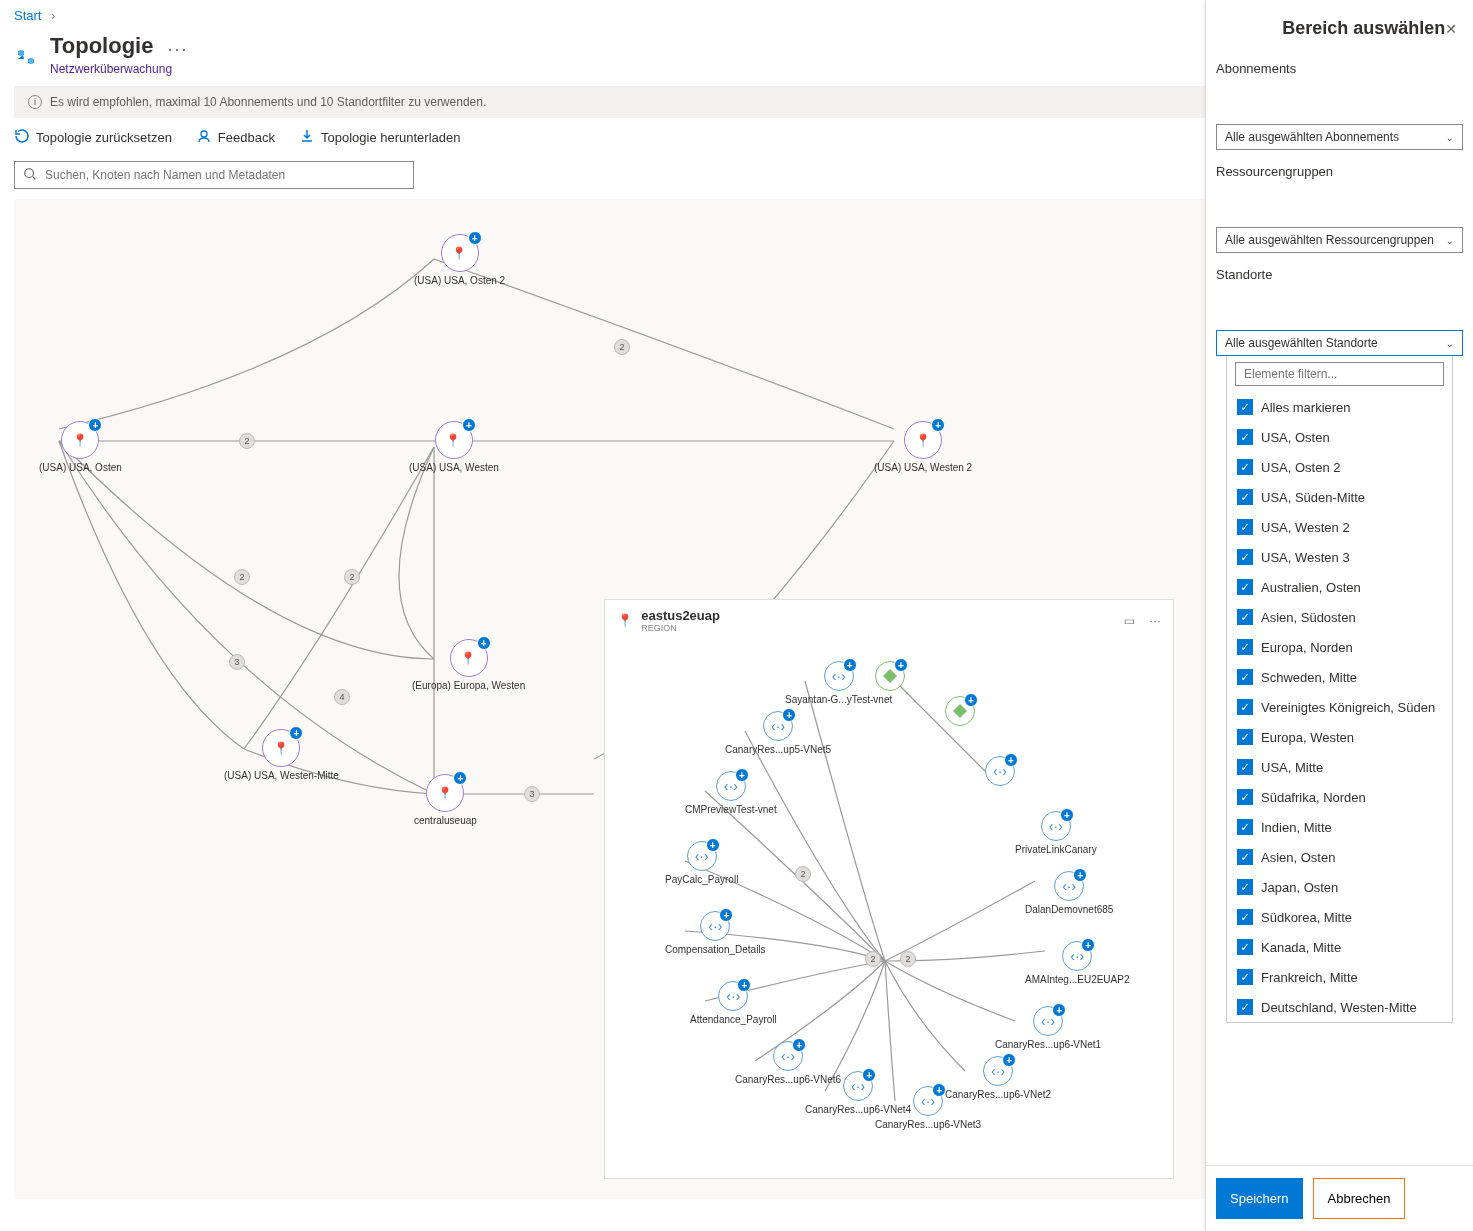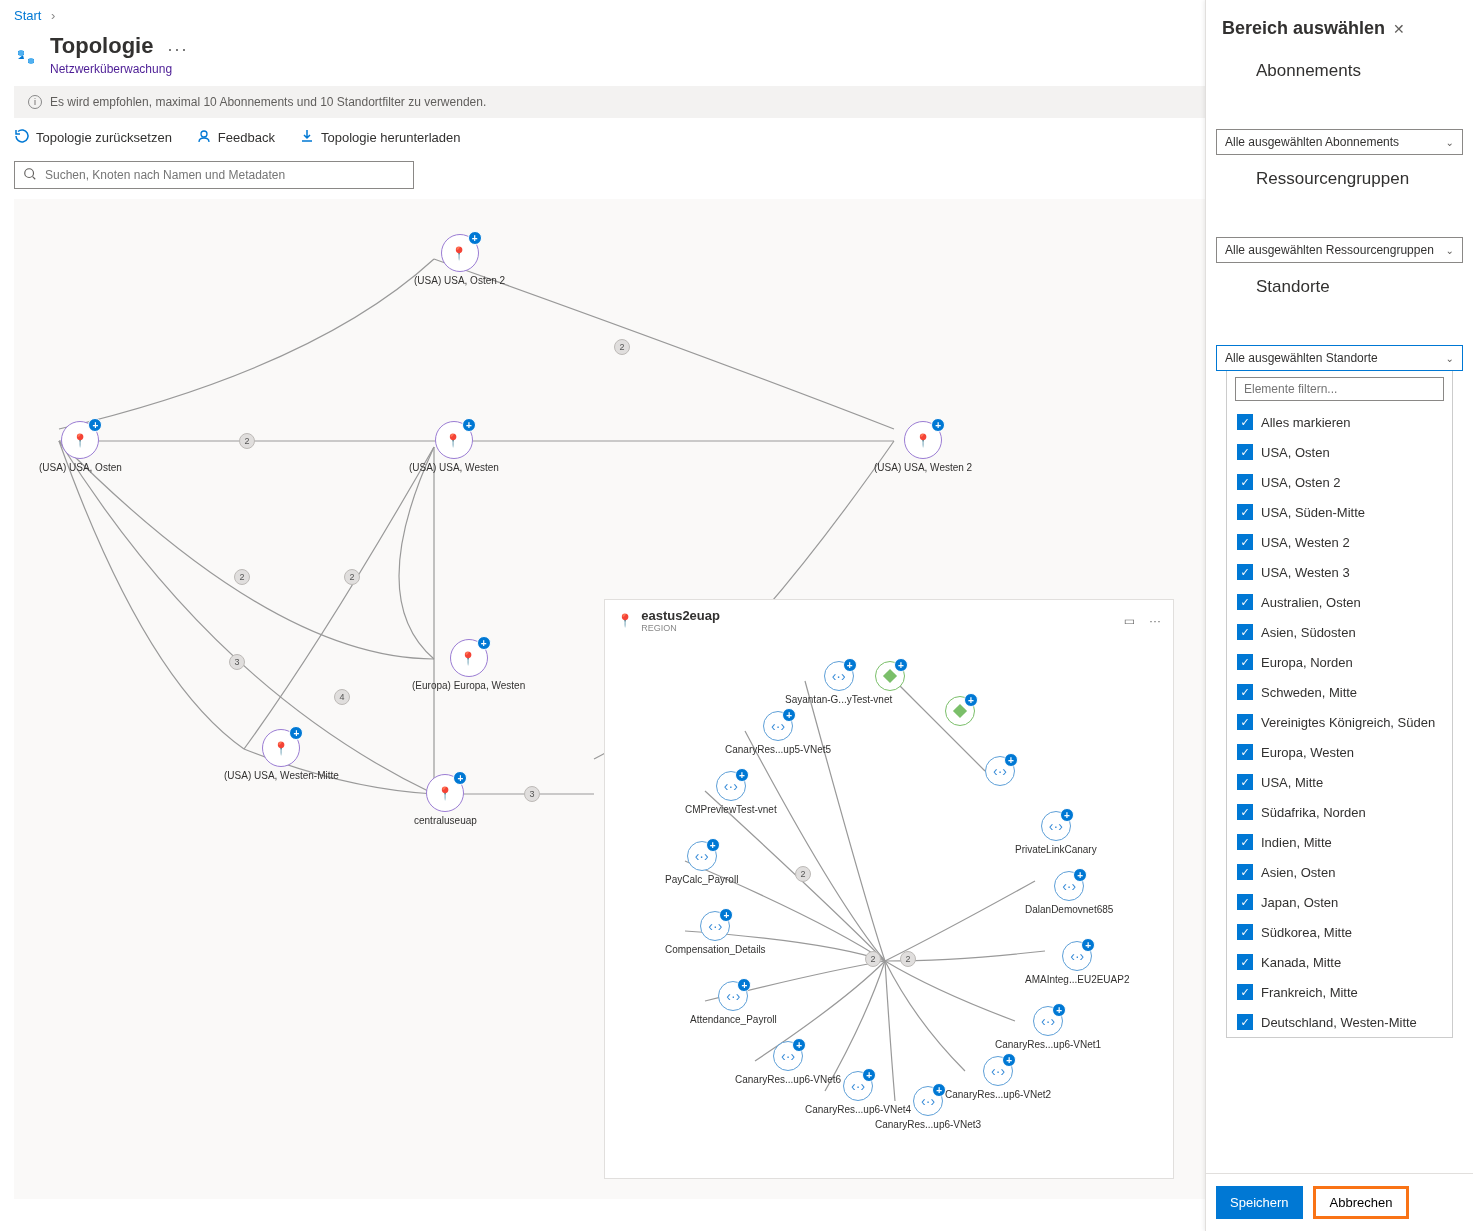--- a/index.html
+++ b/index.html
@@ -61,38 +61,38 @@
 .detail-panel { position: absolute; top: 400px; left: 590px; width: 570px; height: 580px; background: #fff; border: 1px solid #e1dfdd; }
 .detail-panel .dp-header { display: flex; align-items: center; padding: 8px 12px; gap: 8px; }
 .detail-panel .dp-header .pin-small { color: #7b4fc9; }
 .detail-panel .dp-title { font-size: 13px; font-weight: 600; }
 .detail-panel .dp-sub { font-size: 9px; color: #888; }
 .detail-panel .dp-actions { margin-left:auto; display:flex; gap:14px; color:#666; font-size:12px;}
 .detail-panel .dp-body { position:relative; height: 530px;}
 
 
 .side-panel { position: absolute; top: 0; right: 0; width: 268px; height: 1231px; background: #fff; border-left: 1px solid #e1dfdd; display: flex; flex-direction: column; box-shadow: -1px 0 4px rgba(0,0,0,0.08);}
-.side-panel .sp-header { display: flex; justify-content: flex-start; align-items: center; padding: 18px 16px 20px; gap: 8px; }
+.side-panel .sp-header { display: flex; justify-content: flex-end; align-items: center; padding: 18px 16px 20px; }
 .side-panel .sp-header h2 { font-size: 18px; font-weight: 600; }
 .side-panel .sp-header .close { font-size: 14px; color: #605e5c; cursor: pointer; }
 .side-panel .field { padding: 2px 10px 12px; }
-.side-panel .field label { font-size: 17px; display: block; margin-bottom: 4px; margin-left: 40px; }
+.side-panel .field label { font-size: 13px; display: block; margin-bottom: 4px; }
 .side-panel .select { border: 1px solid #8a8886; height: 26px; display: flex; align-items: center; justify-content: space-between; padding: 0 8px; font-size: 12px; margin-top: 48px; }
 .side-panel .select.open { border-color:#0078d4;}
 .side-panel .chev { color: #605e5c; font-size: 10px; }
 
 .dropdown-body { border: 1px solid #ccc; border-top: none; margin: 0 20px; max-height: 770px; overflow-y: auto; position:relative;}
 .dropdown-body .filter-input { margin: 6px 8px; }
 .dropdown-body .filter-input input { width: 100%; border: 1px solid #8a8886; height: 24px; padding: 0 8px; font-size: 12px; outline:none;}
 .chk-row { display: flex; align-items: center; gap: 8px; padding: 7px 10px; font-size: 13px; cursor: pointer; }
 .chk { width: 16px; height: 16px; background: #0078d4; color: #fff; display: flex; align-items: center; justify-content: center; font-size: 11px; }
 
 .sp-footer { margin-top: auto; padding: 12px 10px; border-top: 1px solid #e1dfdd; display: flex; gap: 10px; }
 .btn-primary { background: #0078d4; color: #fff; border: none; padding: 6px 14px; font-size: 13px; cursor: pointer; }
-.btn-secondary { background: #fff; border: 3px solid #f97316; padding: 6px 14px; font-size: 13px; cursor: pointer; }
+.btn-secondary { background: #fff; border: 1px solid #f97316; padding: 12px 14px; font-size: 13px; cursor: pointer; }
 
 .dropdown-body::-webkit-scrollbar{width:16px;}
 .dropdown-body::-webkit-scrollbar-track{background:#e8e8e8;}
 .dropdown-body::-webkit-scrollbar-thumb{background:#c0c0c0;}
 </style>
 </head>
 <body>
 
 <div class="breadcrumb">
   <a href="#">Start</a>

